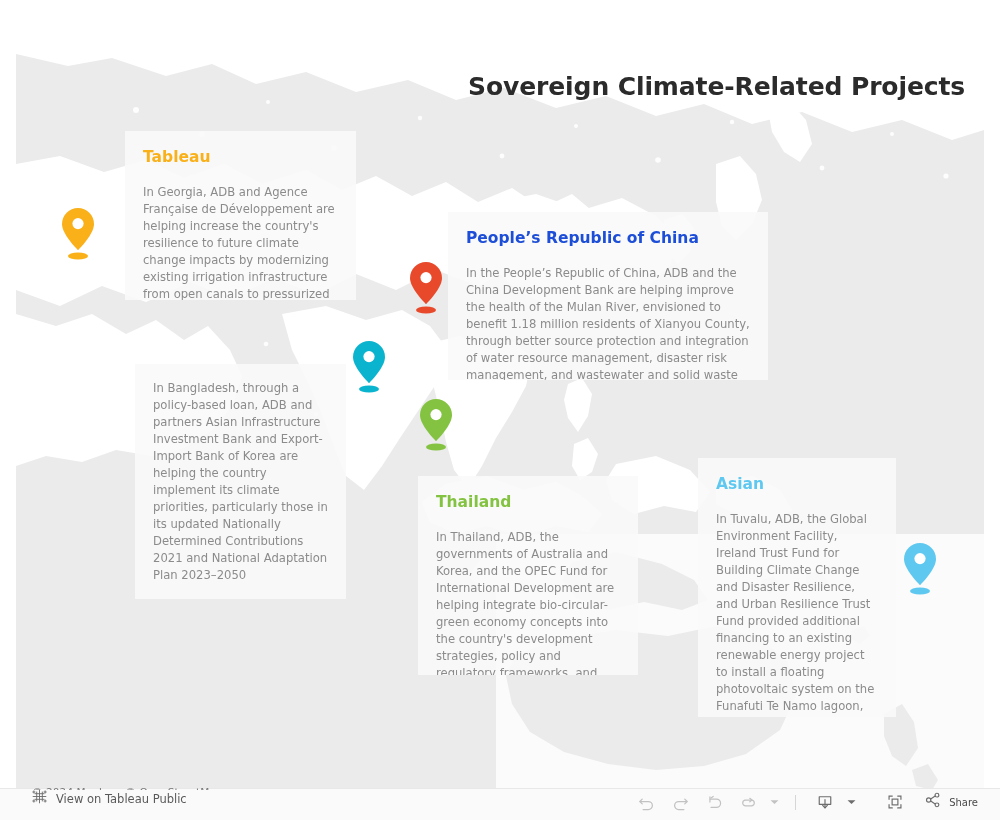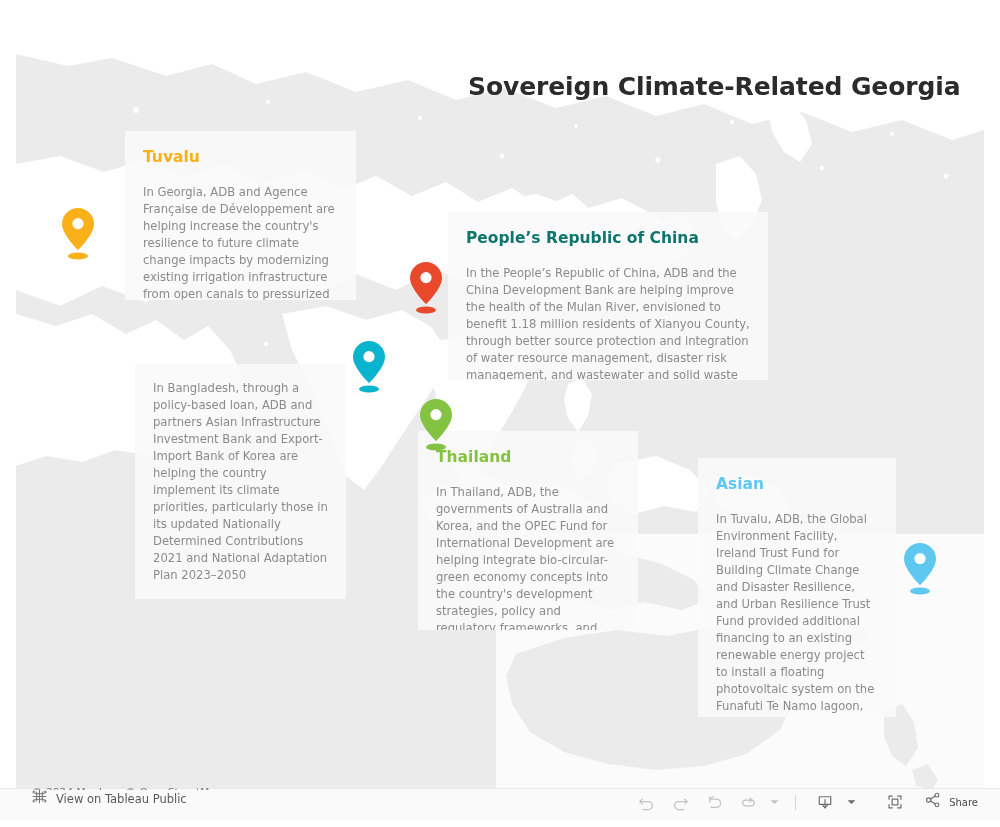--- a/index.html
+++ b/index.html
@@ -65,21 +65,21 @@
   .tip-body {
     font-size: 11.6px;
     line-height: 17px;
     color: #8b8b8b;
     font-weight: normal;
   }
 
   #tip-georgia    { left: 125px; top: 131px; width: 231px; height: 169px; }
   #tip-china      { left: 448px; top: 212px; width: 320px; height: 168px; }
   #tip-bangladesh { left: 135px; top: 364px; width: 211px; height: 235px; }
-  #tip-thailand   { left: 418px; top: 431px; width: 220px; height: 199px; }
+  #tip-thailand   { left: 418px; top: 476px; width: 220px; height: 199px; }
   #tip-tuvalu     { left: 698px; top: 458px; width: 198px; height: 259px; }
 
   
   .pin { position: absolute; z-index: 35; width: 38px; height: 56px; }
   .pin svg { display: block; width: 38px; height: 56px; }
 
   #pin-georgia    { left: 59px;  top: 206px; }
   #pin-china      { left: 407px; top: 260px; }
   #pin-bangladesh { left: 350px; top: 339px; }
   #pin-thailand   { left: 417px; top: 397px; }
@@ -244,21 +244,21 @@
         <circle cx="716" cy="108" r="2.2"></circle>
           <circle cx="806" cy="154" r="2.4"></circle>
         <circle cx="876" cy="120" r="2"></circle>
           <circle cx="930" cy="162" r="2.6"></circle>
         <circle cx="352" cy="252" r="2.2"></circle>
           <circle cx="300" cy="400" r="2"></circle>
         <circle cx="250" cy="330" r="2.3"></circle>
       </g>
     </svg>
 
-    <div id="viz-title">Sovereign Climate-Related Georgia</div>
+    <div id="viz-title">Sovereign Climate-Related Projects</div>
 
     <div id="map-attribution">
       <span>© 2024 Mapbox</span><span>© OpenStreetMap</span>
     </div>
   </div>
 
   <div class="pin" id="pin-georgia">
     <svg viewBox="0 0 38 56">
       <path d="M19 2 C10.2 2 3 9.1 3 17.9 C3 28.6 19 44 19 44 C19 44 35 28.6 35 17.9 C35 9.1 27.8 2 19 2 Z" fill="#f9b019"></path>
       <circle cx="19" cy="17.6" r="5.6" fill="#ffffff"></circle>
@@ -292,26 +292,26 @@
 
   <div class="pin" id="pin-tuvalu">
     <svg viewBox="0 0 38 56">
       <path d="M19 2 C10.2 2 3 9.1 3 17.9 C3 28.6 19 44 19 44 C19 44 35 28.6 35 17.9 C35 9.1 27.8 2 19 2 Z" fill="#5ec8f0"></path>
       <circle cx="19" cy="17.6" r="5.6" fill="#ffffff"></circle>
       <ellipse cx="19" cy="50" rx="10" ry="3.6" fill="#5ec8f0"></ellipse>
     </svg>
   </div>
 
   <div class="tip" id="tip-georgia">
-    <div class="tip-title" style="color:#f9b019">Tuvalu</div>
+    <div class="tip-title" style="color:#f9b019">Tableau</div>
     <div class="tip-body">In Georgia, ADB and Agence Française de Développement are helping increase the country's resilience to future climate change impacts by modernizing existing irrigation infrastructure from open canals to pressurized pipe networks</div>
   </div>
 
   <div class="tip" id="tip-china">
-    <div class="tip-title" style="color:#0f766e">People’s Republic of China</div>
+    <div class="tip-title" style="color:#1d4ed8">People’s Republic of China</div>
     <div class="tip-body">In the People’s Republic of China, ADB and the China Development Bank are helping improve the health of the Mulan River, envisioned to benefit 1.18 million residents of Xianyou County, through better source protection and integration of water resource management, disaster risk management, and wastewater and solid waste management</div>
   </div>
 
   <div class="tip" id="tip-bangladesh">
     <div class="tip-body">In Bangladesh, through a policy-based loan, ADB and partners Asian Infrastructure Investment Bank and Export-Import Bank of Korea are helping the country implement its climate priorities, particularly those in its updated Nationally Determined Contributions 2021 and National Adaptation Plan 2023–2050</div>
   </div>
 
   <div class="tip" id="tip-thailand">
     <div class="tip-title" style="color:#84c341">Thailand</div>
     <div class="tip-body">In Thailand, ADB, the governments of Australia and Korea, and the OPEC Fund for International Development are helping integrate bio-circular-green economy concepts into the country's development strategies, policy and regulatory frameworks, and green finance mobilization initiatives</div>

